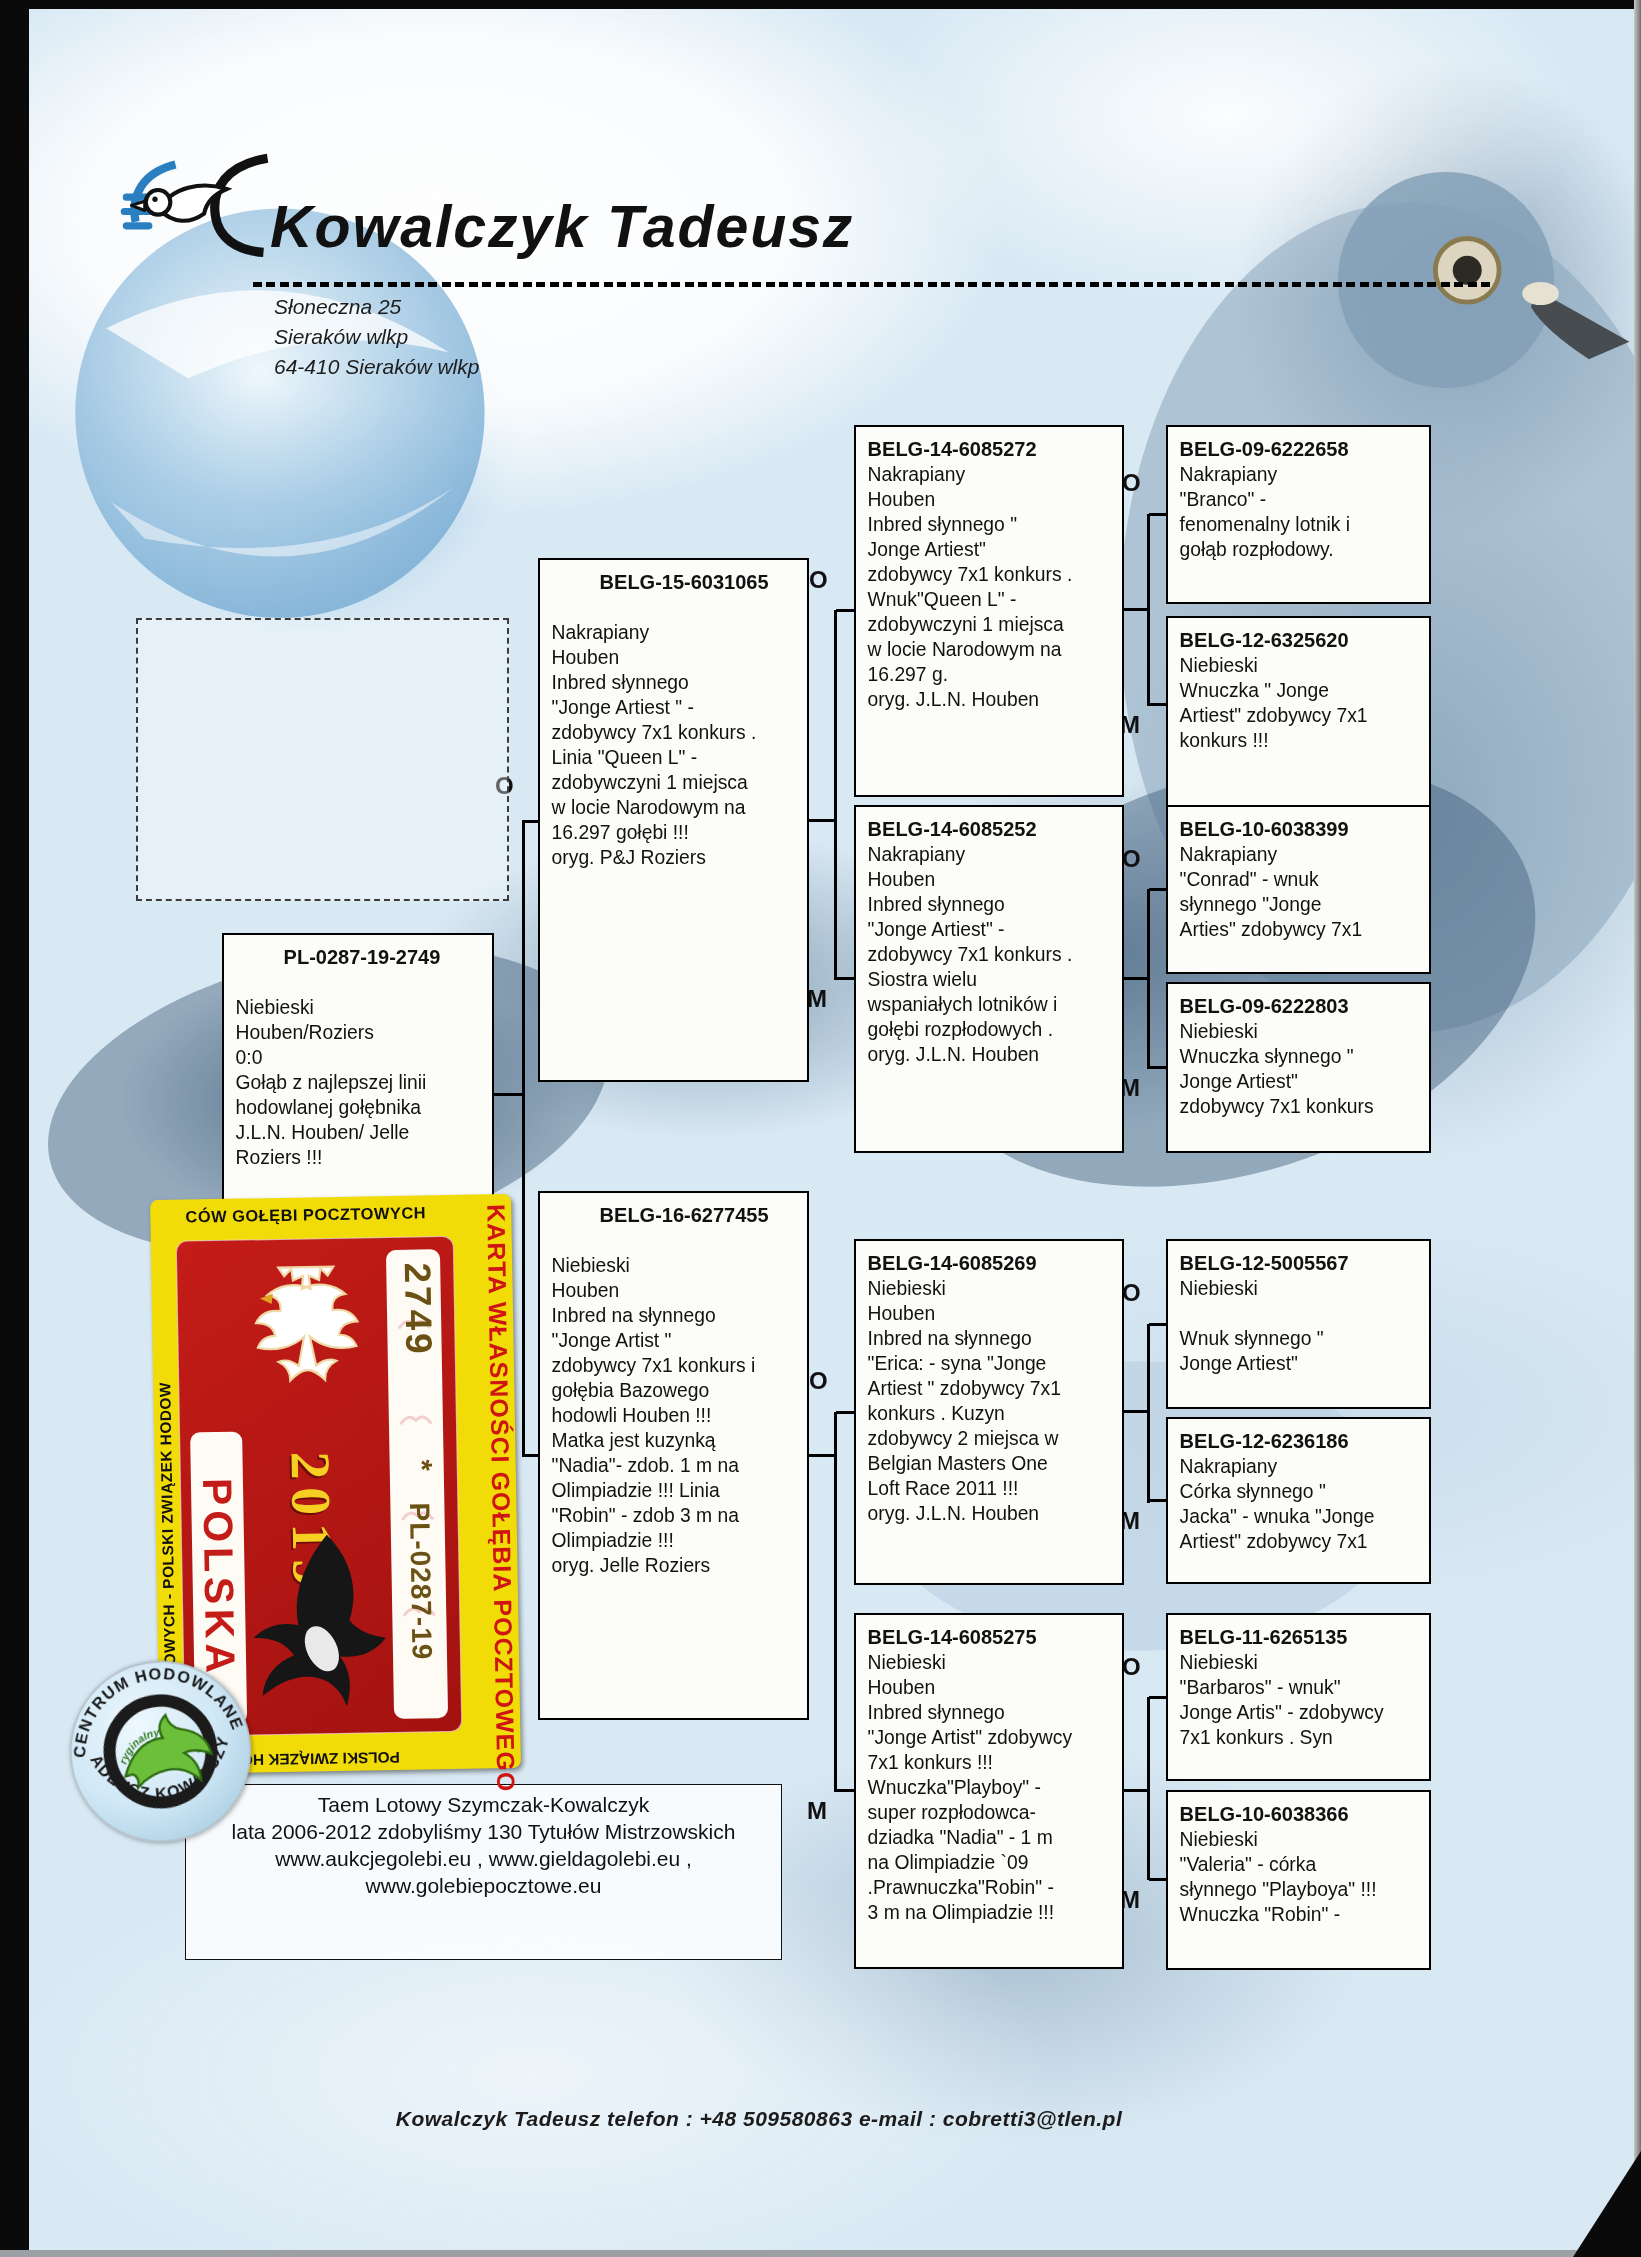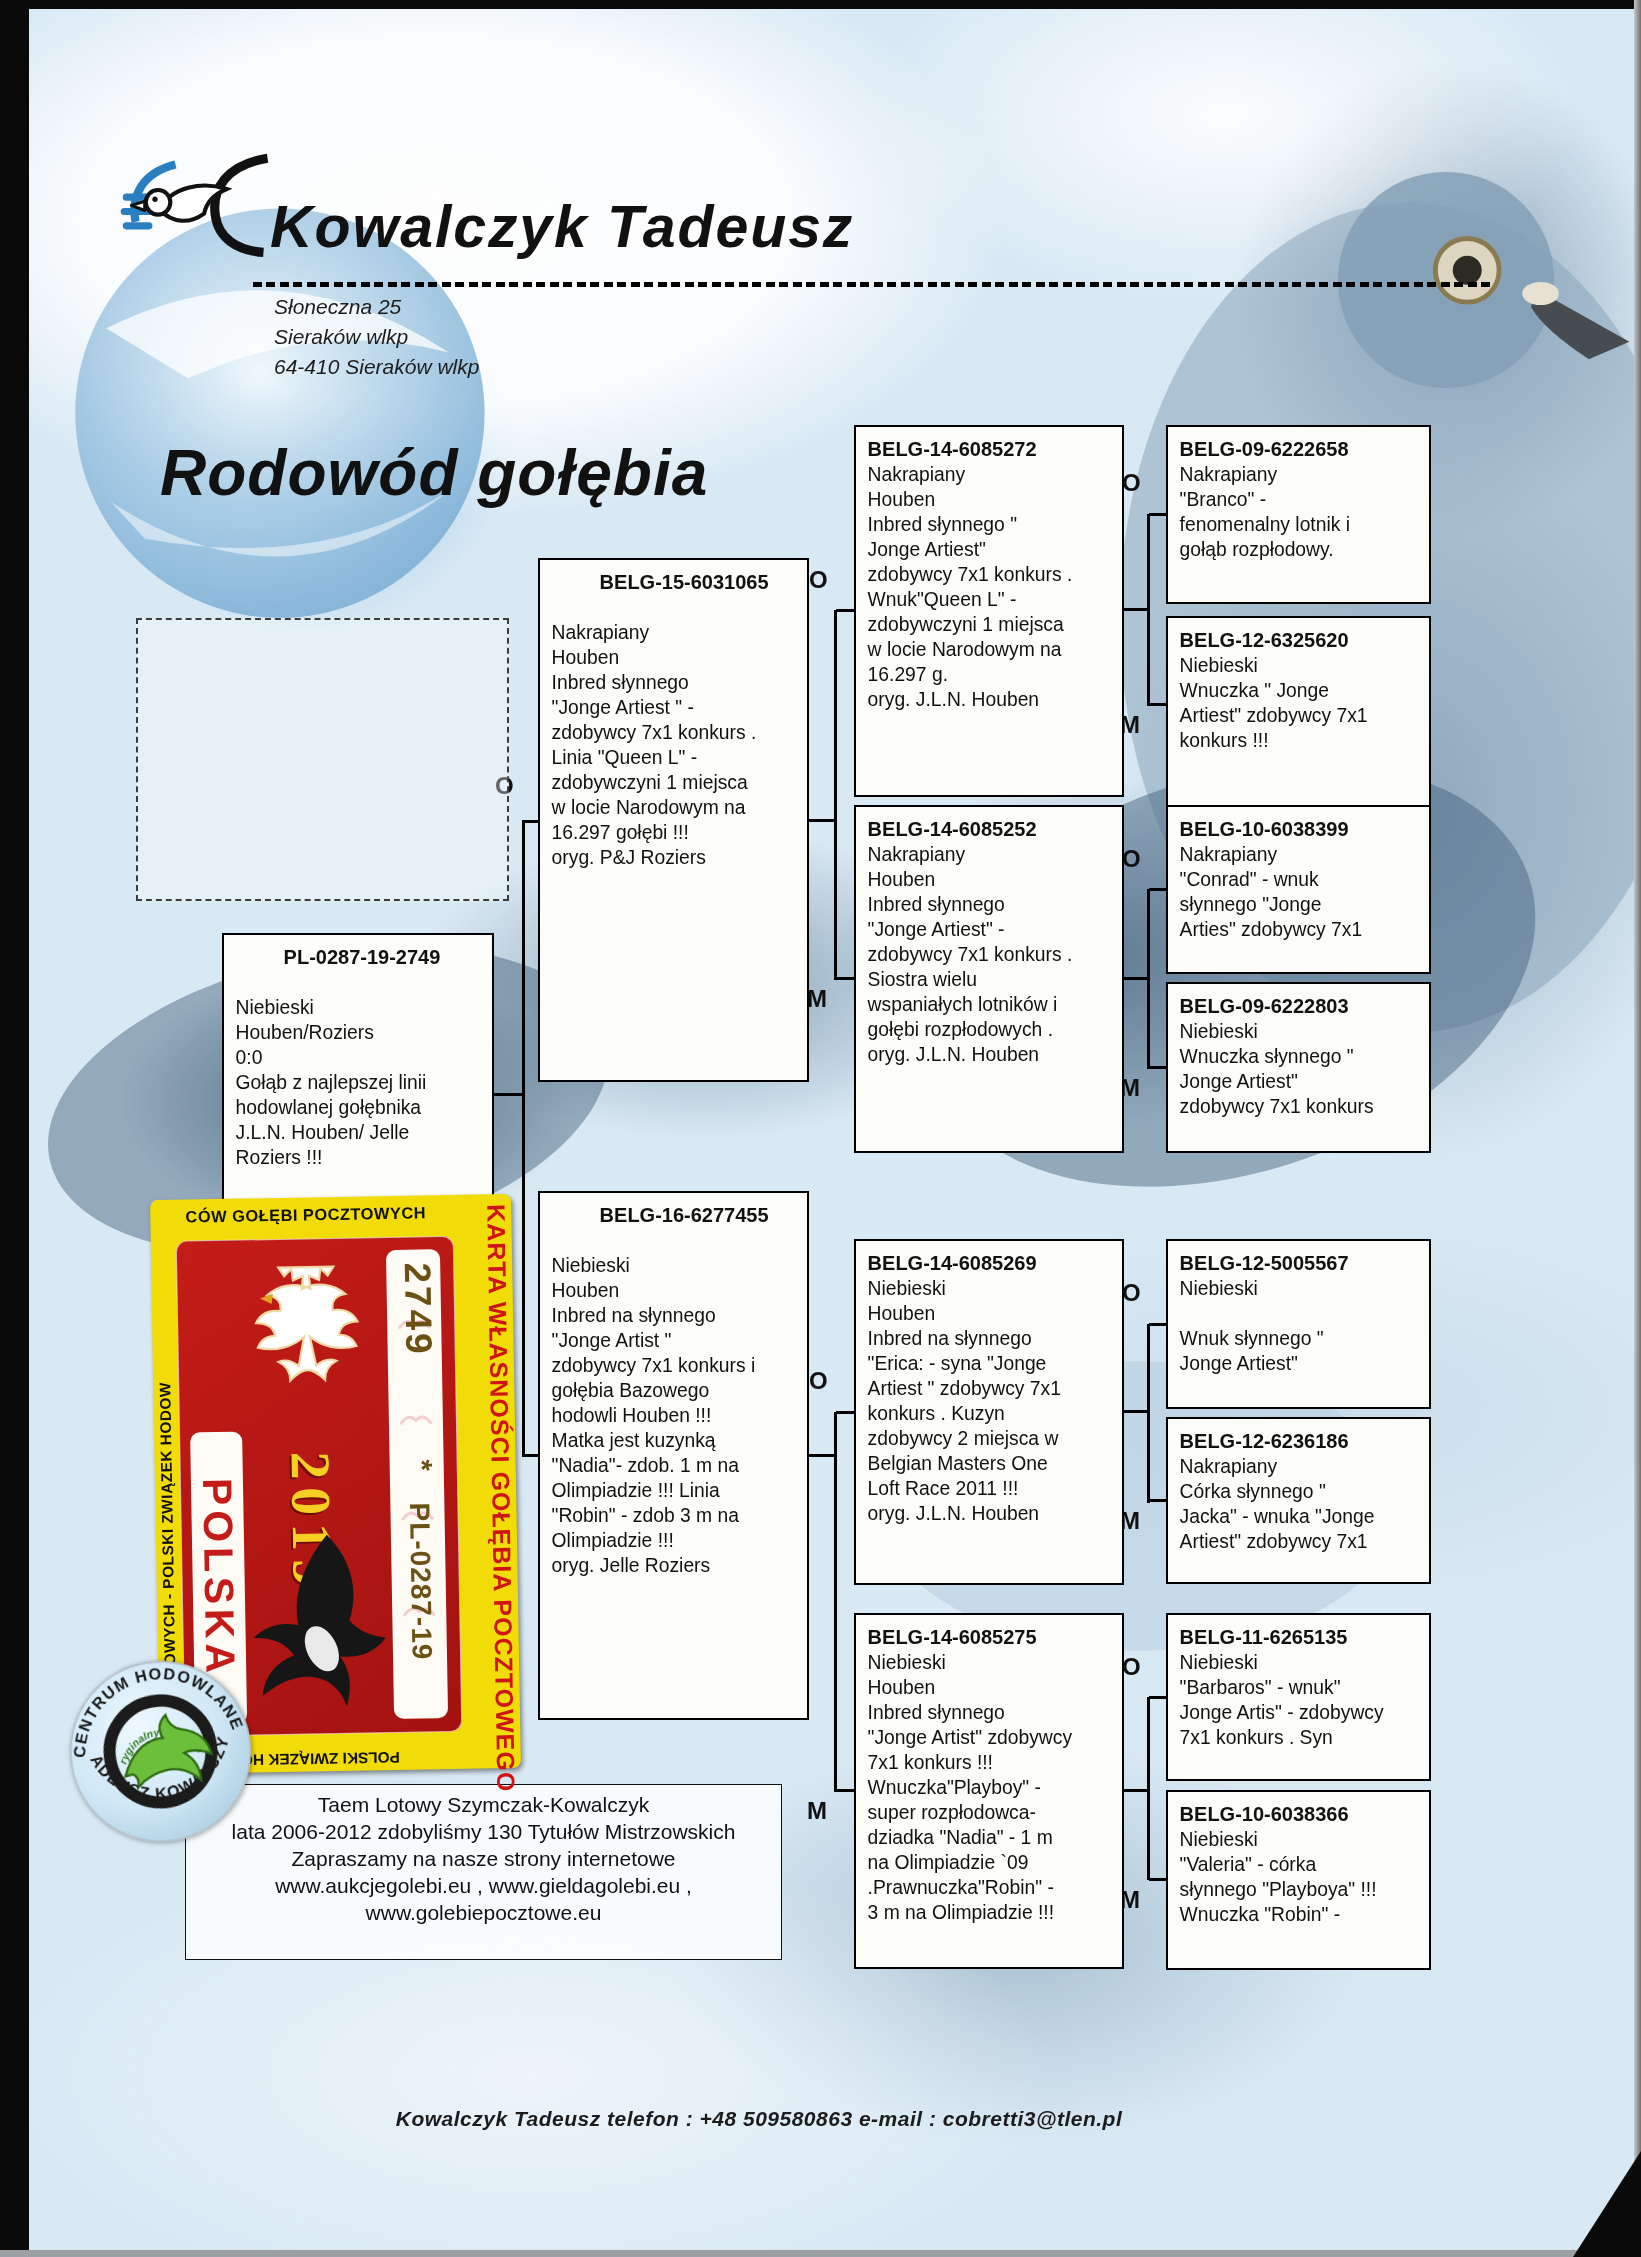--- a/index.html
+++ b/index.html
@@ -134,21 +134,20 @@
     <path d="M46 64 C 58 42 88 36 112 44 C 98 50 92 58 90 68 C 76 78 60 78 46 64 Z" fill="#fff" stroke="#111" stroke-width="4"></path>
     <circle cx="45" cy="57" r="12" fill="#fff" stroke="#111" stroke-width="4"></circle>
     <circle cx="42" cy="54" r="2.6" fill="#111"></circle>
     <path d="M32 56 l-13 4 13 5 z" fill="#fff" stroke="#111" stroke-width="3" stroke-linejoin="round"></path>
   </svg>
   <div class="breeder-name">Kowalczyk Tadeusz</div>
   <div class="name-rule"></div>
   <div class="address">Słoneczna 25
 Sieraków wlkp
 64-410 Sieraków wlkp</div>
-  <div class="doc-title">Rodowód gołębia</div>
 
   <div class="phbox" style="left:136px; top:618px; width:373px; height:283px;"></div>
 
   <div class="cl" style="left:494px;top:1093px;width:30px;height:2.9px"></div>
   <div class="cl" style="left:522px;top:820px;width:2.9px;height:637px"></div>
   <div class="cl" style="left:524px;top:820px;width:15.4px;height:2.9px"></div>
   <div class="cl" style="left:524px;top:1454px;width:15.4px;height:2.9px"></div>
   <div class="cl" style="left:809px;top:819px;width:27px;height:2.9px"></div>
   <div class="cl" style="left:834px;top:610px;width:2.9px;height:370px"></div>
   <div class="cl" style="left:836px;top:609px;width:19.3px;height:2.9px"></div>
@@ -392,21 +391,20 @@
     <circle cx="100" cy="100" r="55" fill="none" stroke="#1b1b1b" stroke-width="13"></circle>
     <text font-family="Liberation Sans, sans-serif" font-size="11.5" font-weight="bold" fill="#2f7a1f" font-style="italic">
       <textPath href="#arcInner" startOffset="50%" text-anchor="middle">Oryginalny Rodowód</textPath>
     </text>
     <path d="M58 120 Q75 84 105 86 Q99 72 112 62 Q114 76 126 80 Q152 88 154 112 Q138 102 125 106 Q140 118 138 138 Q123 120 104 121 Q84 122 70 134 Q73 123 66 119 Z" fill="#6cbf3a" stroke="#2e6b14" stroke-width="2.5"></path>
   </svg>
 
   <div class="team-box">
     <div>Taem Lotowy Szymczak-Kowalczyk</div>
     <div>lata 2006-2012  zdobyliśmy  130 Tytułów Mistrzowskich</div>
-    <div>Zapraszamy na nasze strony internetowe</div>
     <div>www.aukcjegolebi.eu  , www.gieldagolebi.eu ,</div>
     <div>www.golebiepocztowe.eu</div>
   </div>
 
   <div class="footer">Kowalczyk Tadeusz   telefon : +48 509580863   e-mail : cobretti3@tlen.pl</div>
 
   <div class="edge-left"></div>
   <div class="edge-top"></div>
   <div class="edge-right"></div>
   <div class="edge-bottom"></div>

